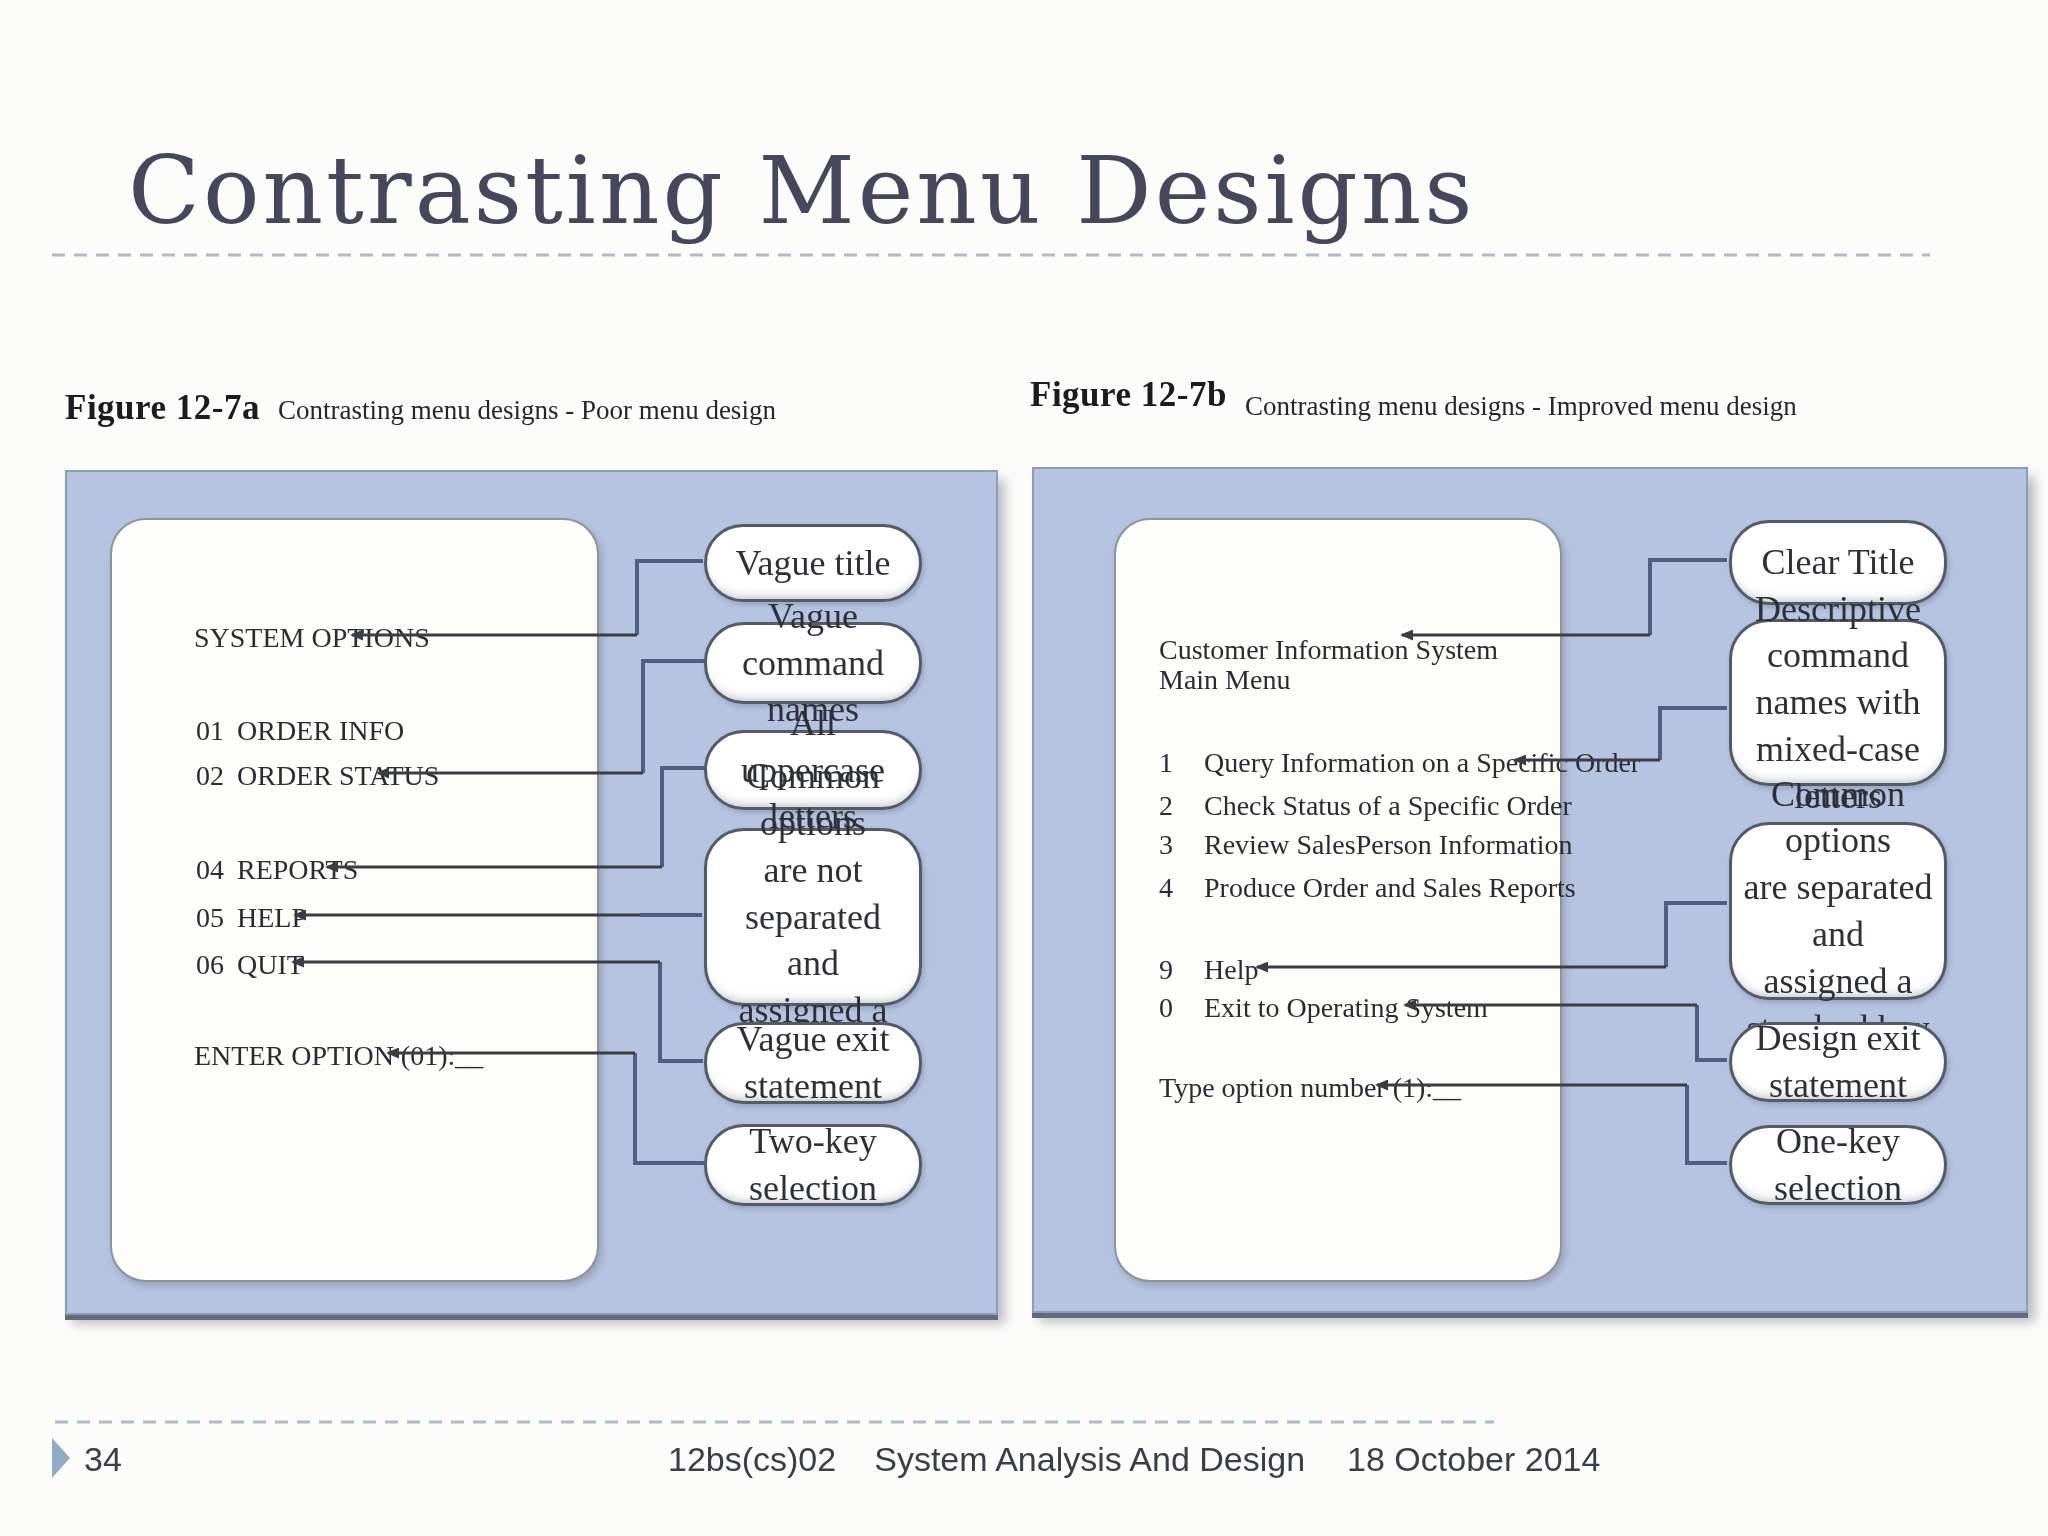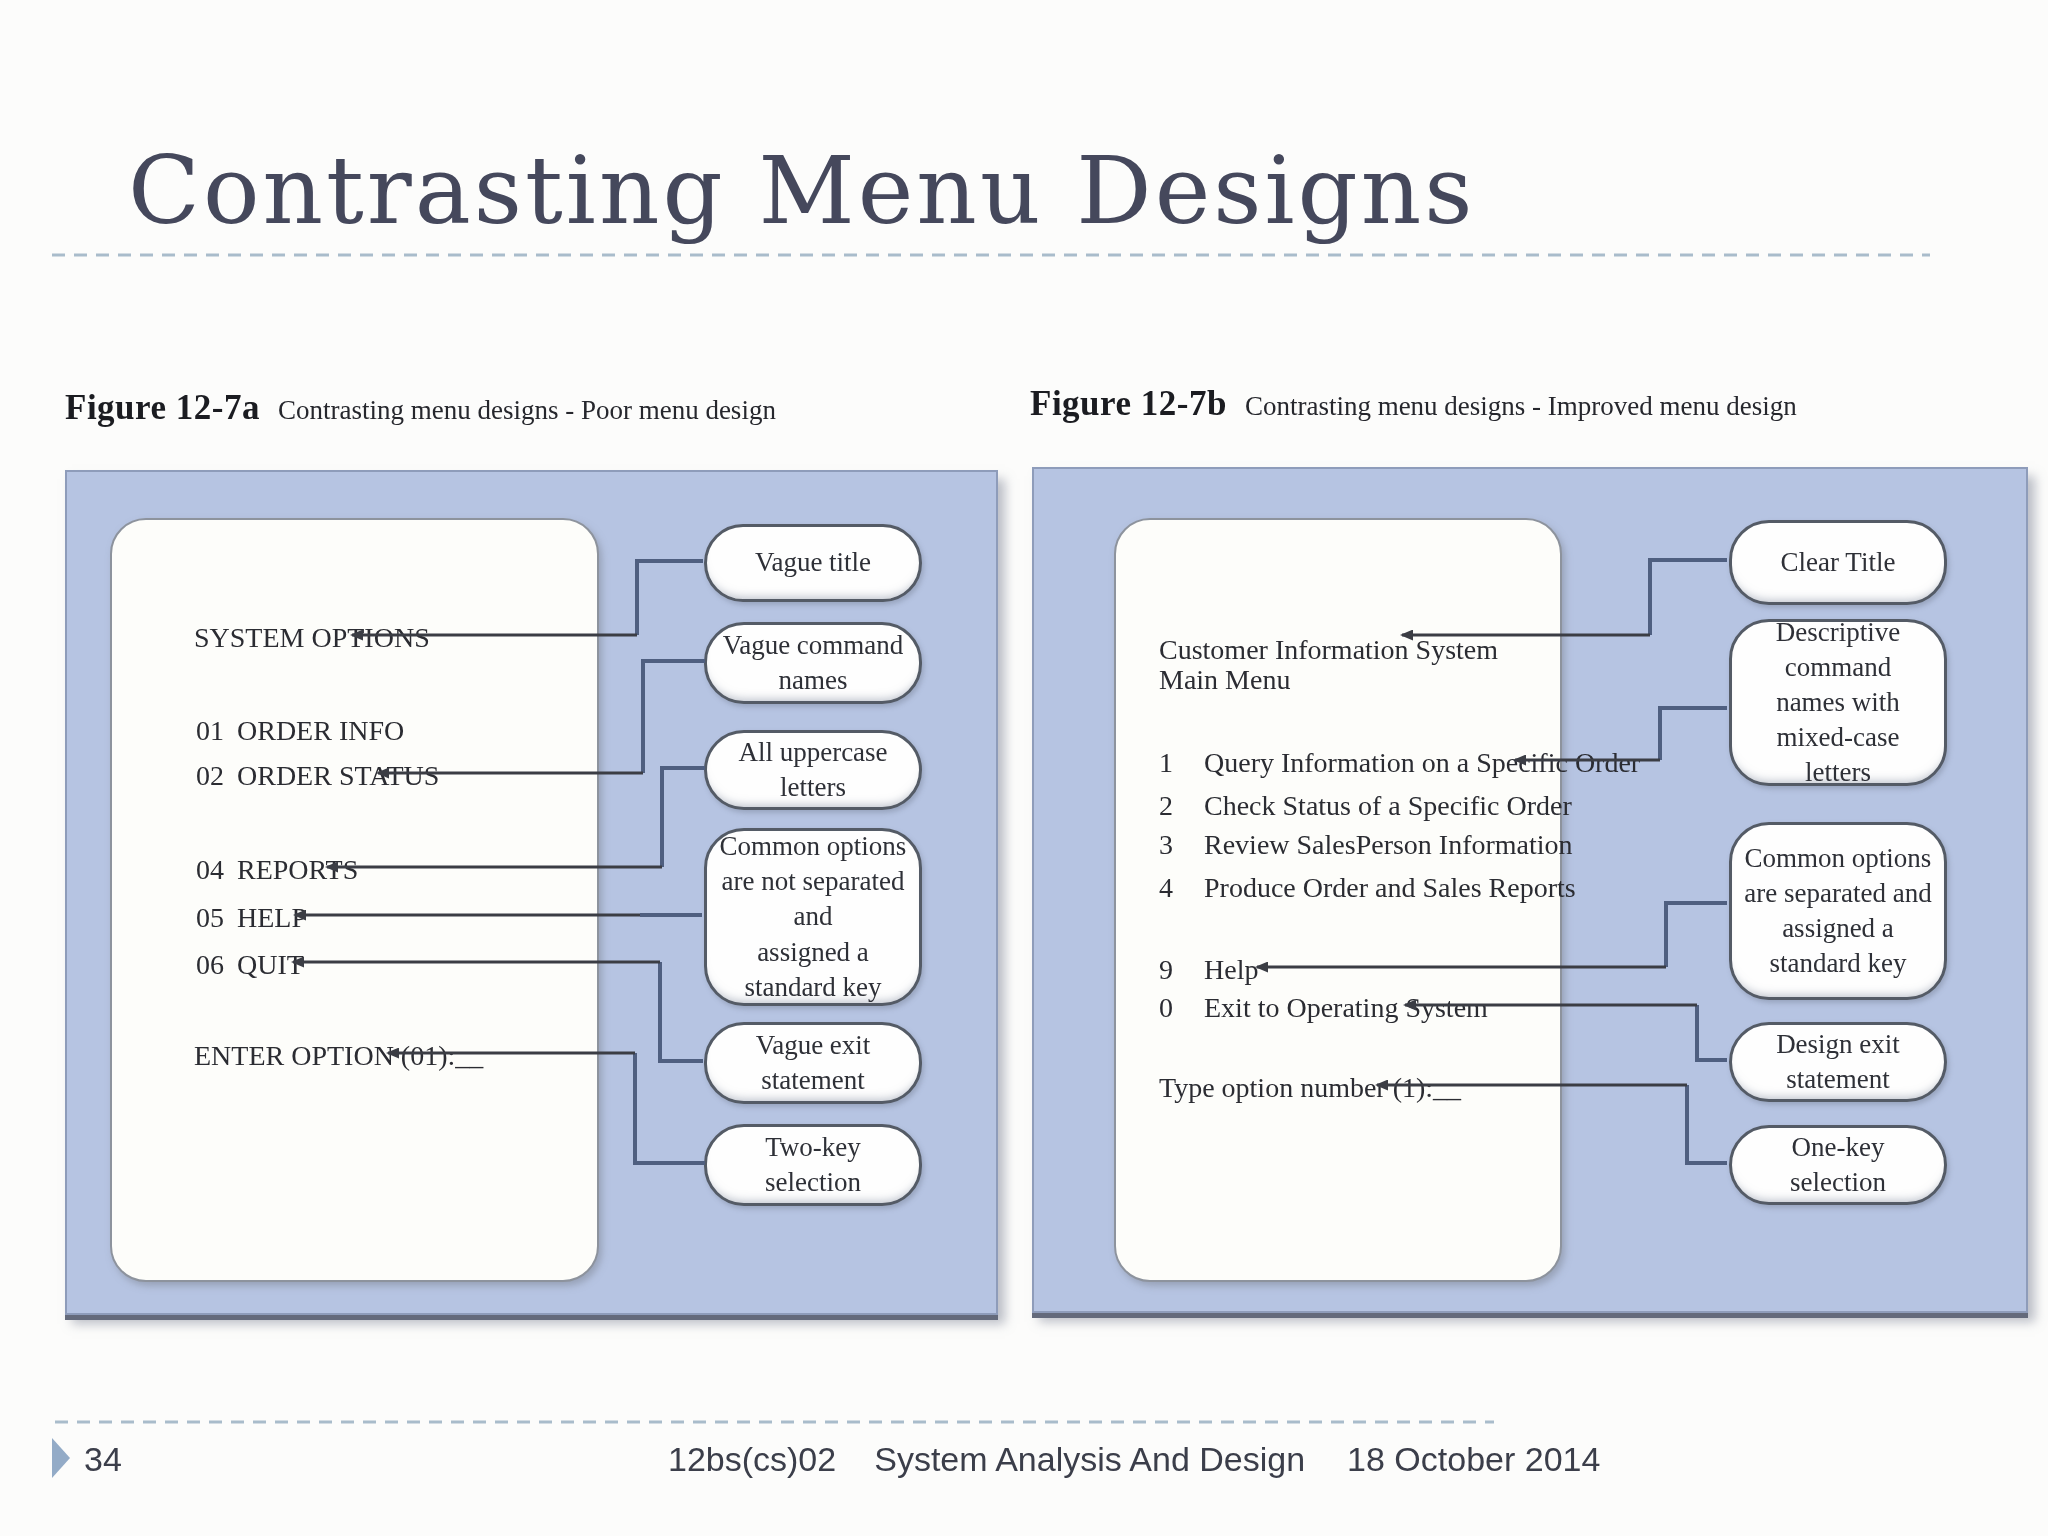--- a/index.html
+++ b/index.html
@@ -30,21 +30,21 @@
   }
   .mrow{position:absolute;left:0;width:100%;height:36px;font-size:28px;color:#2b2c32;}
   .mrow span{position:absolute;white-space:nowrap;}
   .fa .mnum{left:84px;} .fa .mlbl{left:125px;}
   .fb .mnum{left:43px;} .fb .mlbl{left:88px;}
   .mtitle,.mprompt{white-space:nowrap;}
   
   .callout{
     position:absolute;width:218px;background:#fefefe;border:3px solid #545b66;border-radius:40px;
     display:flex;align-items:center;justify-content:center;text-align:center;
-    font-size:27px;line-height:1.3;color:#2e3037;white-space:pre-line;
+    font-size:36px;line-height:1.3;color:#2e3037;white-space:pre-line;
     box-shadow:2px 3px 5px rgba(110,120,140,.4), inset 0 -9px 9px -7px rgba(130,140,160,.5);
     box-sizing:border-box;padding:4px 10px;
   }
   
   .footer-text{position:absolute;font-family:"Liberation Sans",sans-serif;font-size:34px;color:#3b3e4a;white-space:nowrap;}
   #footer-bullet{
     position:absolute;left:52px;top:1438px;width:0;height:0;
     border-left:18px solid #93abc7;border-top:20px solid transparent;border-bottom:20px solid transparent;
   }
   #connector-overlay{position:absolute;left:0;top:0;pointer-events:none;}
@@ -52,21 +52,21 @@
 </head>
 <body>
 
 <div id="slide-title">Contrasting Menu Designs</div>
 
 <div class="figcap" style="left:65px;top:372px;">
   <span class="fglabel">Figure 12-7a</span>
   <span class="fgtext">Contrasting menu designs - Poor menu design</span>
 </div>
 
-<div class="figcap" style="left:1030px;top:368px;">
+<div class="figcap" style="left:1030px;top:368px;align-items:center;">
   <span class="fglabel">Figure 12-7b</span>
   <span class="fgtext">Contrasting menu designs - Improved menu design</span>
 </div>
 
 <div class="panel fa" style="left:65px;top:470px;width:929px;height:841px;">
 
   <div class="screen" style="left:43px;top:46px;width:485px;height:760px;">
     <div class="mrow" style="top:102px;">
         <span class="mtitle" style="left:82px;">SYSTEM OPTIONS</span>
       </div>

